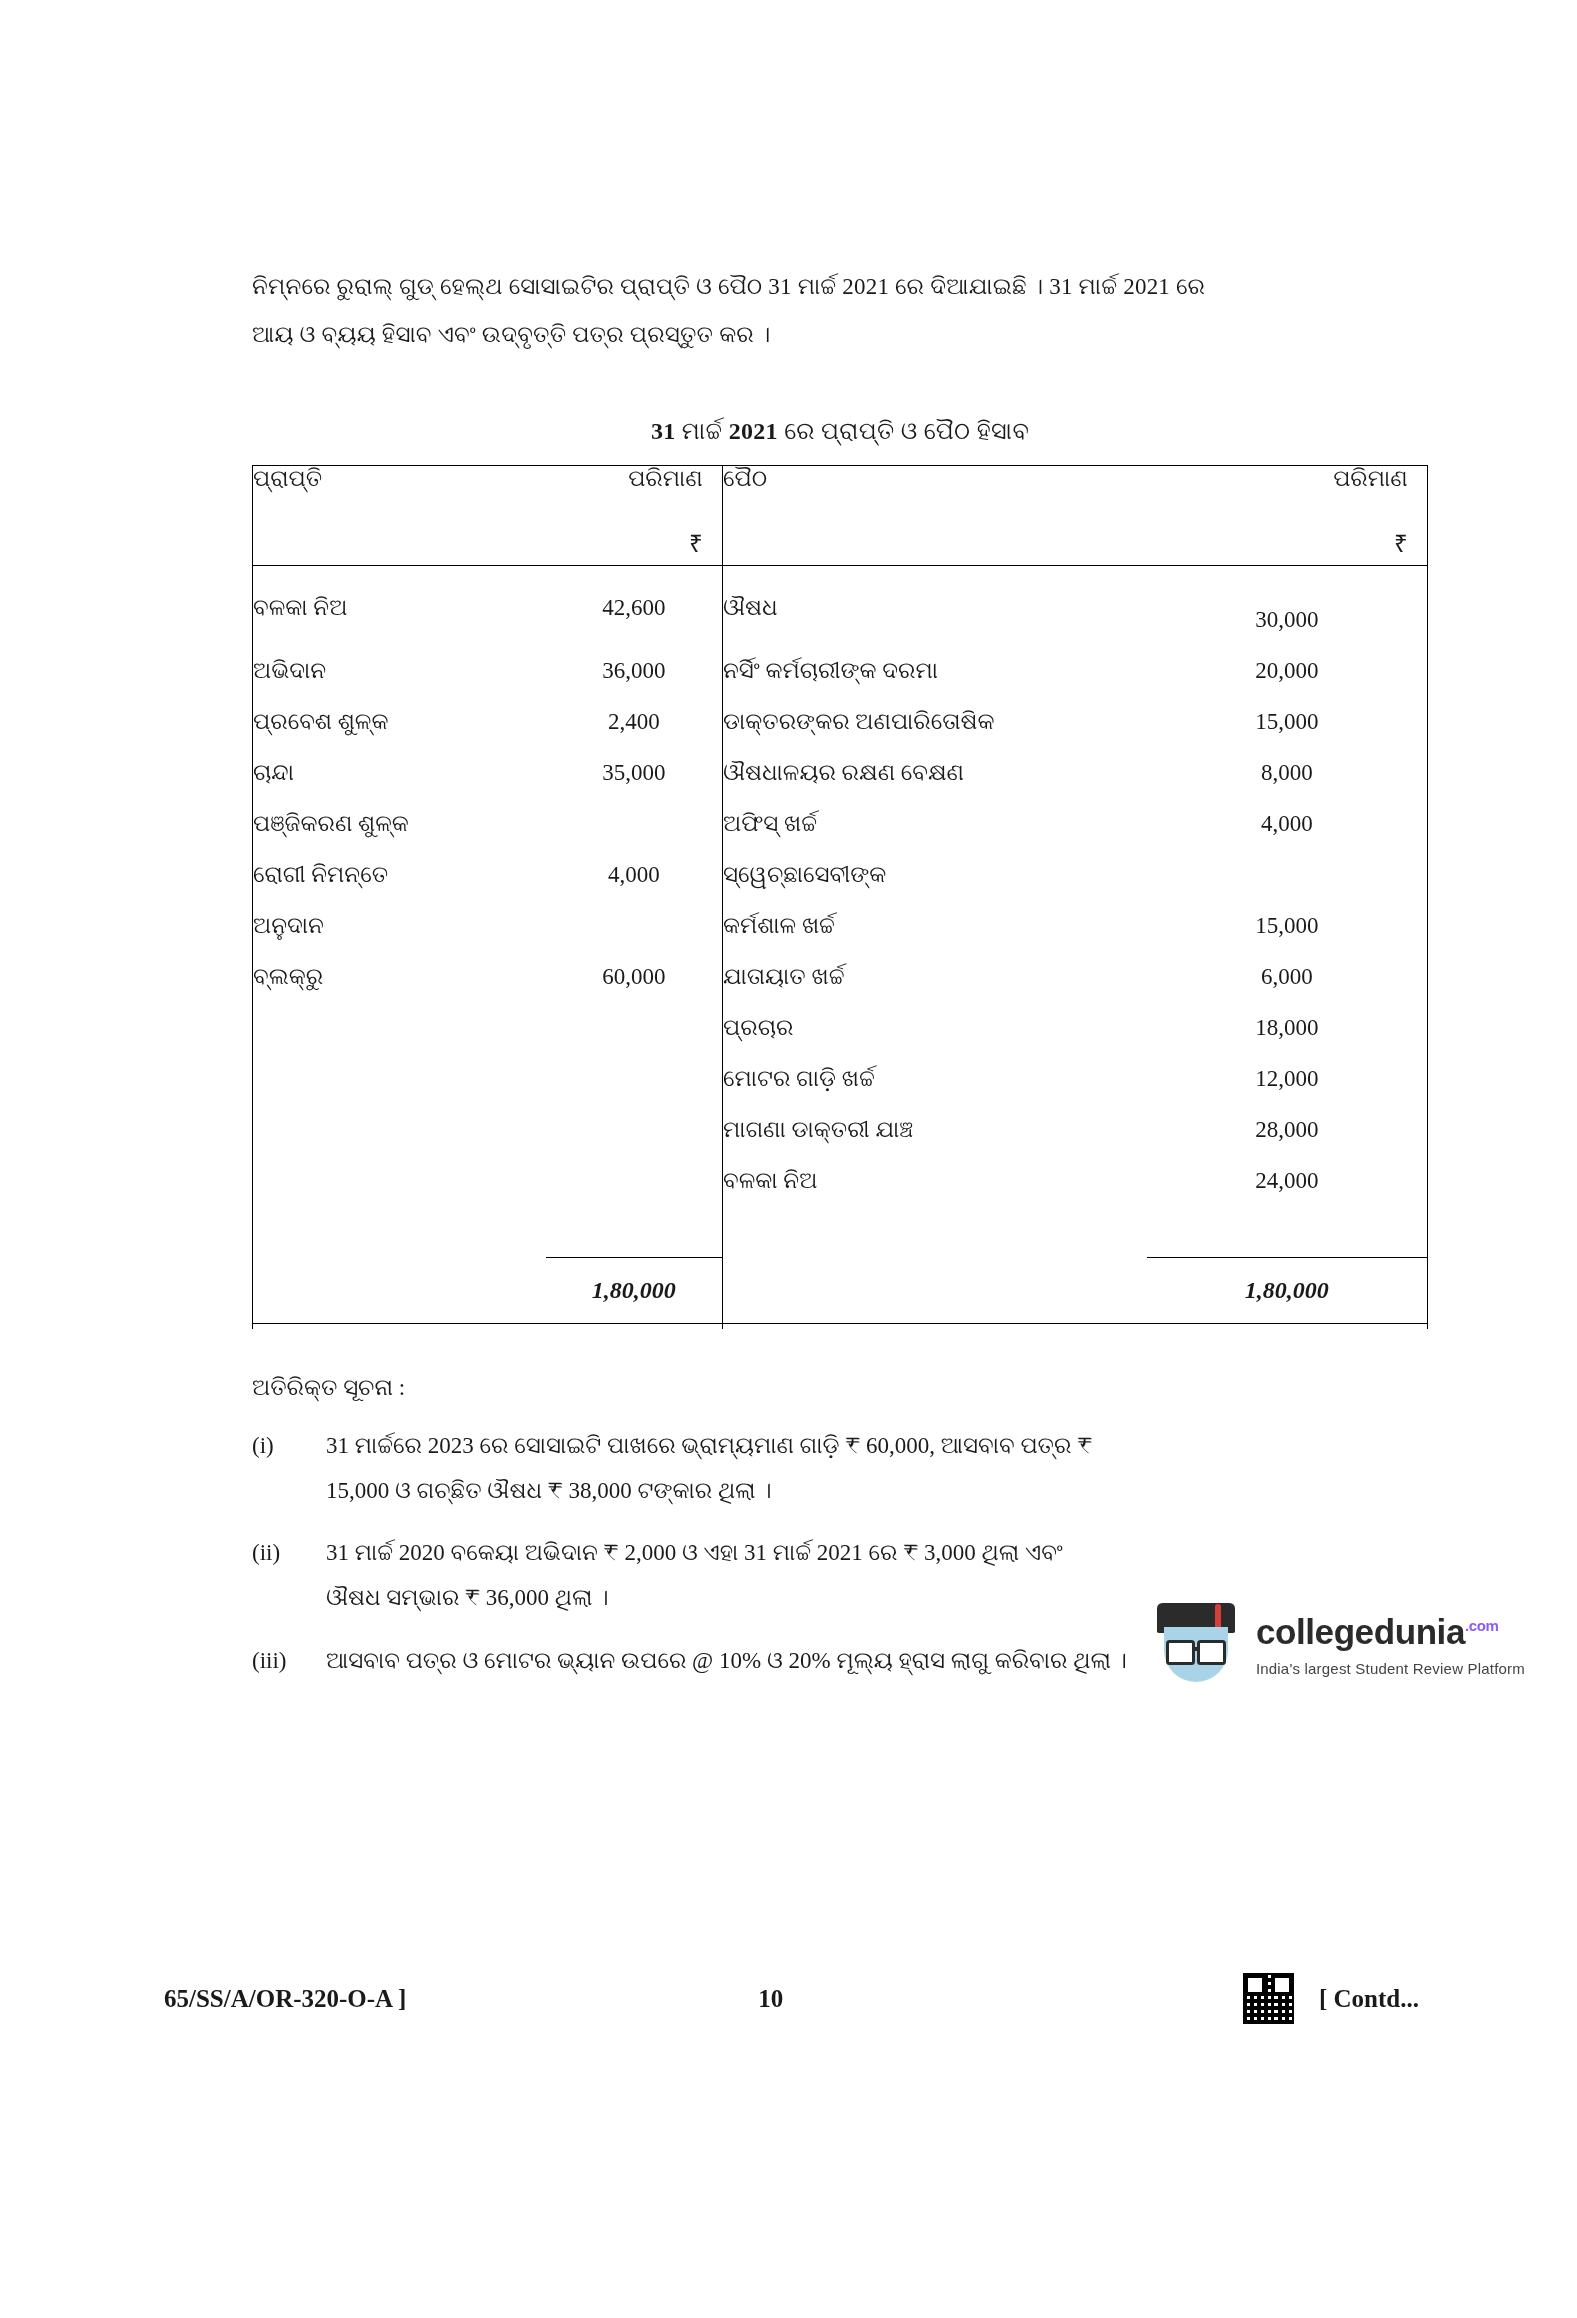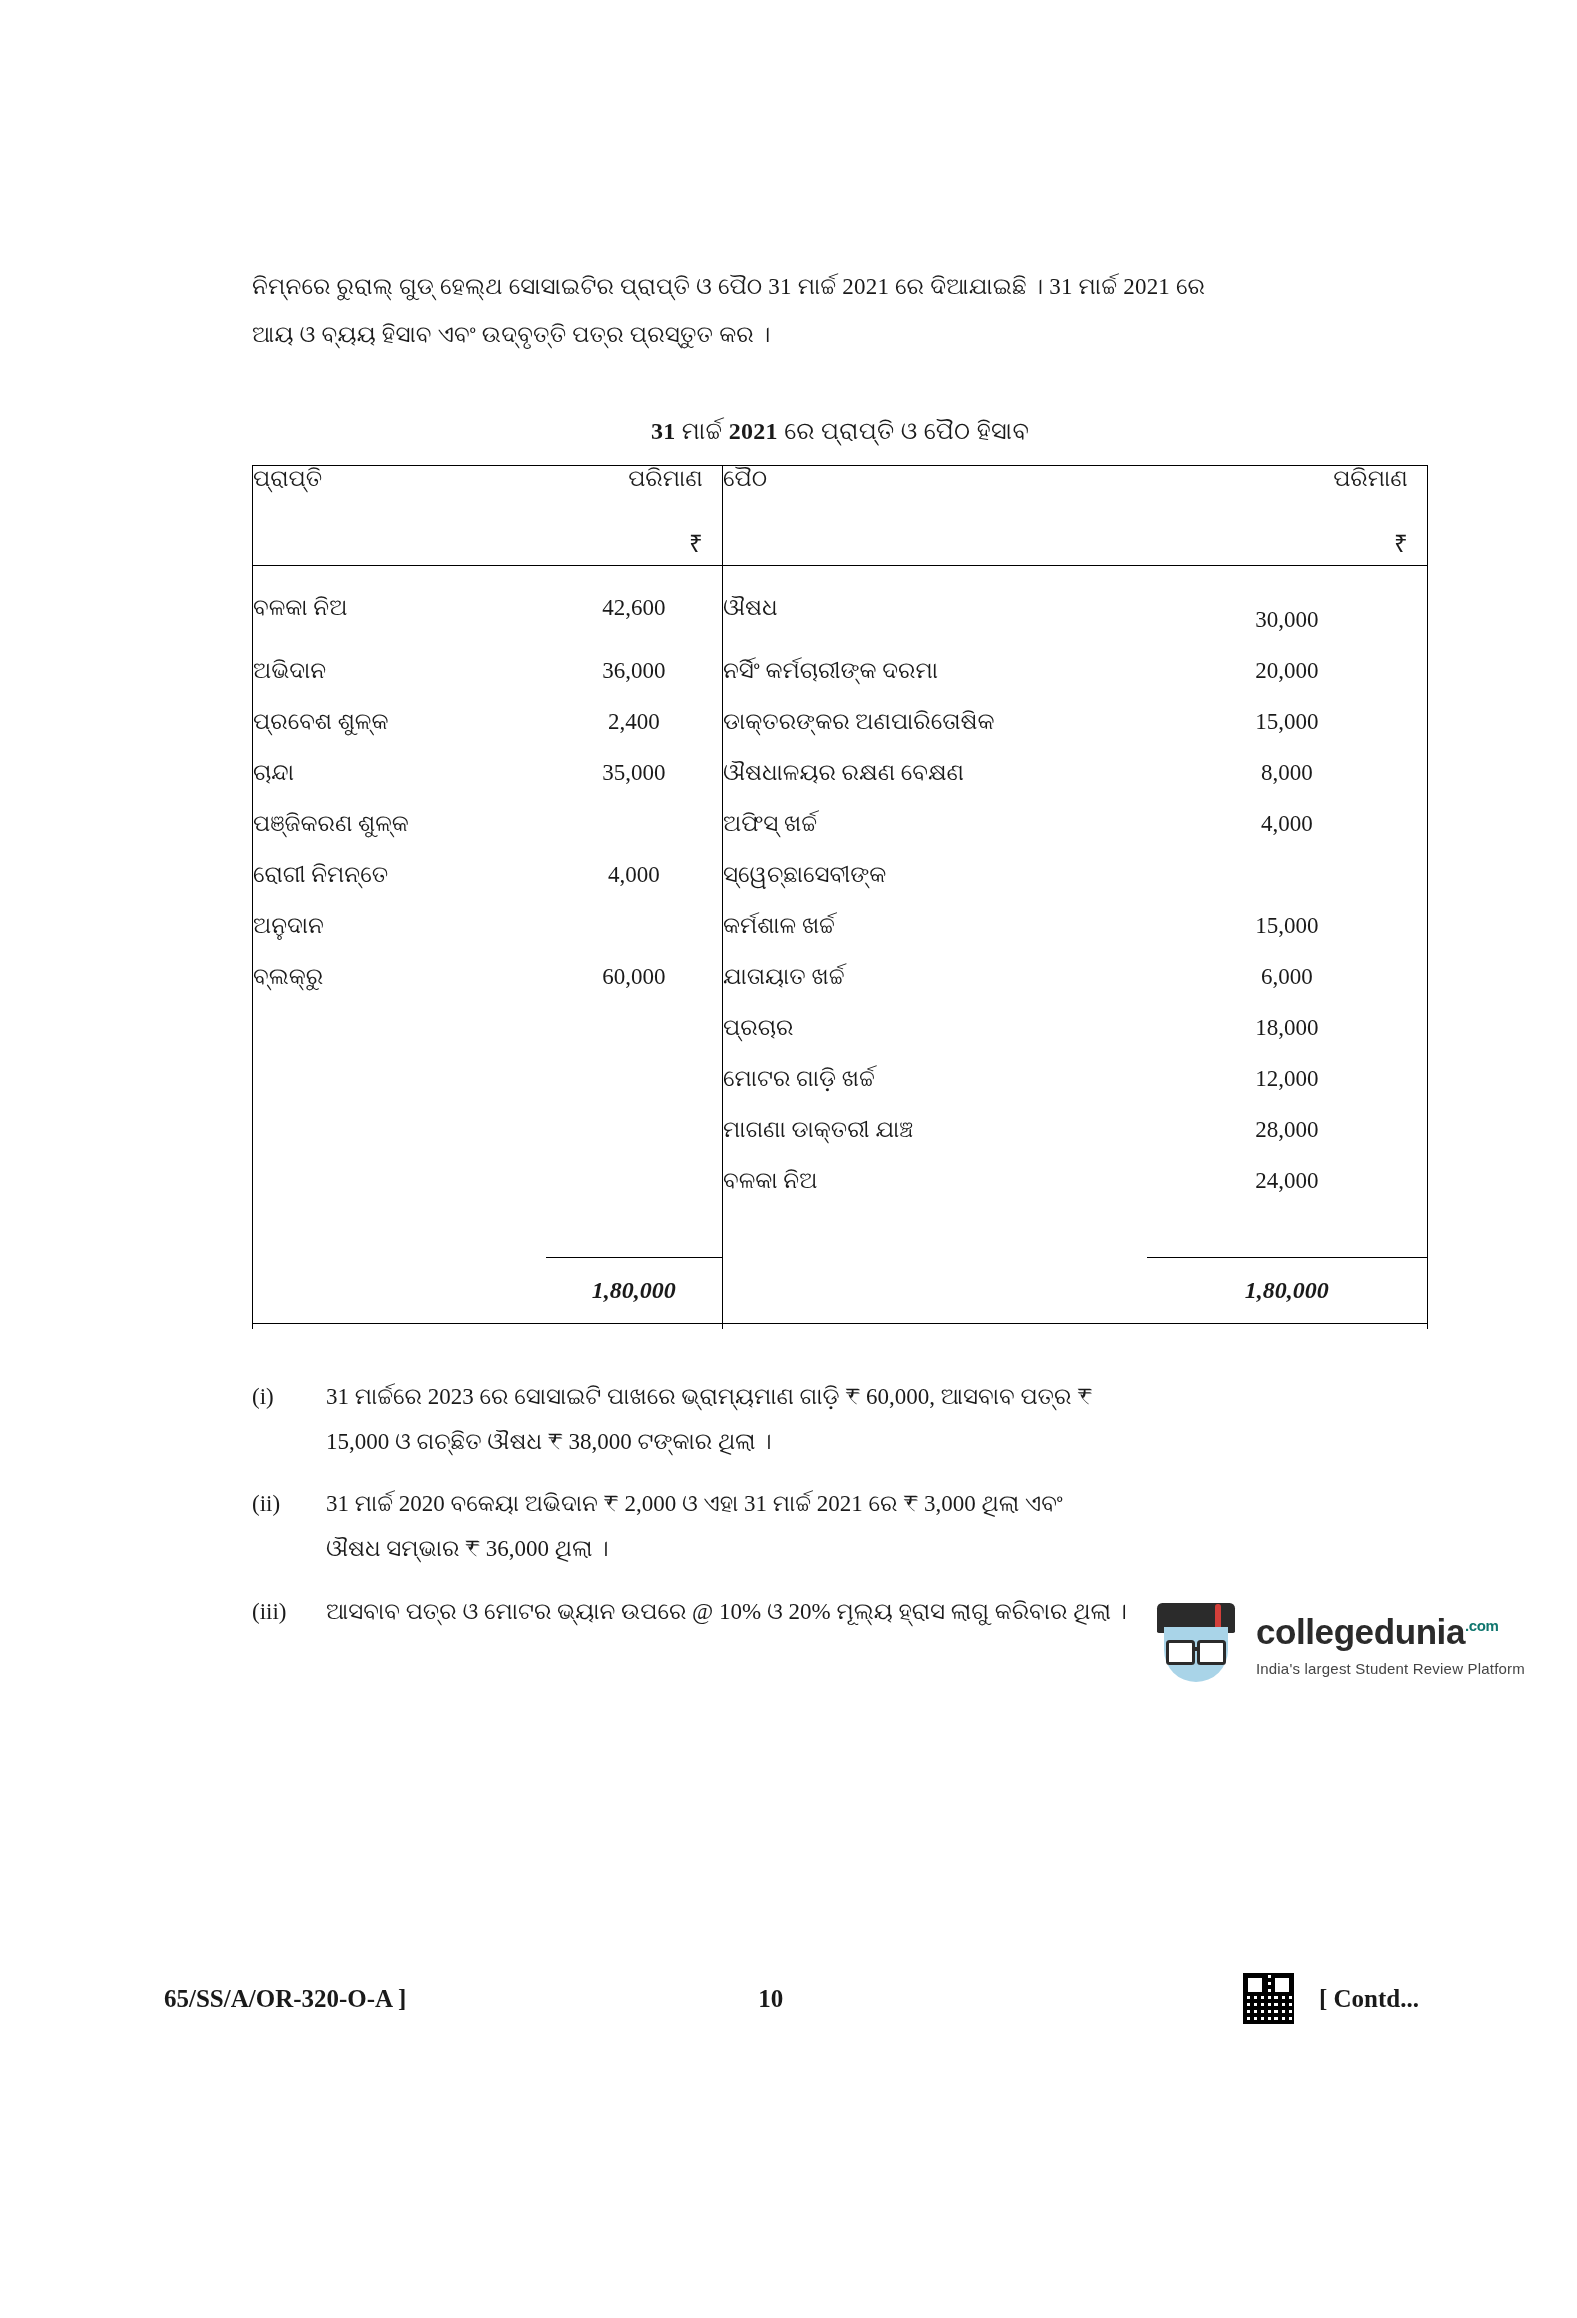--- a/index.html
+++ b/index.html
@@ -227,21 +227,21 @@
   .brand .name {
     font-family: "Liberation Sans", sans-serif;
     font-size: 35px;
     font-weight: bold;
     color: #2b2b2b;
     letter-spacing: -0.4px;
     line-height: 1;
   }
   .brand .name sup {
     font-size: 15px;
-    color: #0f766e;
+    color: #8b5cf6;
     vertical-align: super;
   }
   .brand .tag {
     font-family: "Liberation Sans", sans-serif;
     font-size: 15px;
     color: #444;
     margin-top: 11px;
     letter-spacing: 0.2px;
   }
 </style>
@@ -377,20 +377,21 @@
         <tr>
           <td class="bt bl" style="height:5.3px"></td>
           <td class="bt br" style="height:5.3px"></td>
           <td class="bt" style="height:5.3px"></td>
           <td class="bt br" style="height:5.3px"></td>
         </tr>
       </tbody>
     </table>
 
     <div class="notes">
+      <div class="notes-title">ଅତିରିକ୍ତ ସୂଚନା :</div>
 
       <div class="note">
         <div class="num">(i)</div>
         <div class="txt">
           <span>31 ମାର୍ଚ୍ଚରେ 2023 ରେ ସୋସାଇଟି ପାଖରେ ଭ୍ରାମ୍ୟମାଣ ଗାଡ଼ି ₹ 60,000, ଆସବାବ ପତ୍ର ₹</span>
           <span class="l2">15,000 ଓ ଗଚ୍ଛିତ ଔଷଧ ₹ 38,000 ଟଙ୍କାର ଥିଲା  ।</span>
         </div>
       </div>
 
       <div class="note">

